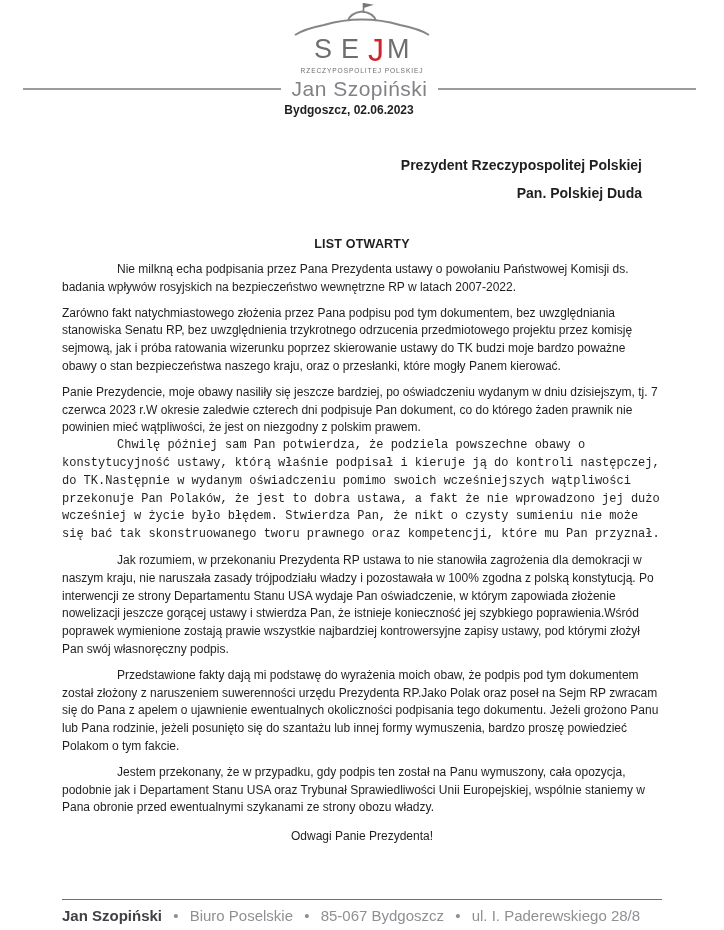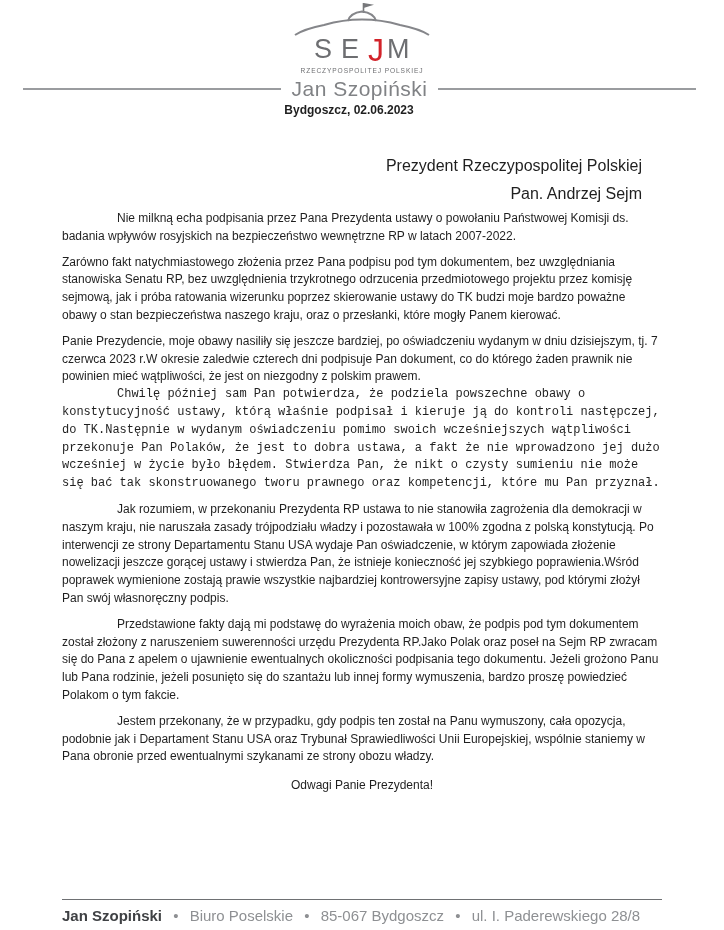--- a/index.html
+++ b/index.html
@@ -25,21 +25,21 @@
     padding:0 10px;
     font-size:21px;color:#808285;letter-spacing:.5px;
     white-space:nowrap;
   }
   
   .dateline{
     margin-top:1px;text-align:center;padding-right:26px;
     font-size:12px;font-weight:bold;
   }
   .addressee{margin-top:42px;text-align:right;padding-right:20px;}
-  .addressee div{font-size:16px;font-weight:normal;line-height:13px;}
+  .addressee div{font-size:14px;font-weight:bold;line-height:13px;}
   .addressee .line2{margin-top:15px;}
   
   .letter-title{
     margin-top:37px;text-align:center;
     font-size:12.5px;font-weight:bold;letter-spacing:.2px;
   }
   
   .body-text{margin-top:10px;}
   .body-text p{
     margin:8px 0 0 0;
@@ -95,23 +95,24 @@
     <div class="deputy-name">Jan Szopiński</div>
     <div class="name-rule"></div>
   </div>
 
   <div class="content">
 
     <div class="dateline">Bydgoszcz, 02.06.2023</div>
 
     <div class="addressee">
       <div class="line1">Prezydent Rzeczypospolitej Polskiej</div>
-      <div class="line2">Pan. Andrzej Sejm</div>
+      <div class="line2">Pan. Polskiej Duda</div>
     </div>
 
+    <div class="letter-title">LIST OTWARTY</div>
 
     <div class="body-text">
       <p class="indent">Nie milkną echa podpisania przez Pana Prezydenta ustawy o powołaniu Państwowej Komisji ds. badania wpływów rosyjskich na bezpieczeństwo wewnętrzne RP w latach 2007-2022.</p>
         <p>Zarówno fakt natychmiastowego złożenia przez Pana podpisu pod tym dokumentem, bez uwzględniania stanowiska Senatu RP, bez uwzględnienia trzykrotnego odrzucenia przedmiotowego projektu przez komisję sejmową, jak i próba ratowania wizerunku poprzez skierowanie ustawy do TK budzi moje bardzo poważne obawy o stan bezpieczeństwa naszego kraju, oraz o przesłanki, które mogły Panem kierować.</p>
         <p>Panie Prezydencie, moje obawy nasiliły się jeszcze bardziej, po oświadczeniu wydanym w  dniu dzisiejszym, tj. 7 czerwca 2023 r.W okresie zaledwie czterech dni podpisuje Pan dokument, co do którego żaden prawnik nie powinien mieć wątpliwości, że jest on niezgodny z polskim prawem.</p>
         <p class="indent no-gap">Chwilę później sam Pan potwierdza, że podziela powszechne obawy o konstytucyjność ustawy, którą właśnie podpisał i kieruje ją do kontroli następczej, do TK.Następnie w wydanym oświadczeniu  pomimo swoich wcześniejszych wątpliwości przekonuje Pan Polaków, że jest to dobra ustawa, a fakt że nie wprowadzono jej dużo wcześniej w życie było błędem. Stwierdza Pan, że nikt o czysty sumieniu nie może się bać tak skonstruowanego tworu prawnego oraz kompetencji, które mu Pan przyznał.</p>
         <p class="indent">Jak rozumiem, w przekonaniu Prezydenta RP ustawa to nie stanowiła zagrożenia dla demokracji w naszym kraju, nie naruszała zasady trójpodziału władzy i pozostawała w 100% zgodna z polską konstytucją. Po interwencji ze strony Departamentu Stanu USA wydaje Pan oświadczenie, w którym zapowiada złożenie nowelizacji jeszcze gorącej ustawy i stwierdza Pan, że istnieje konieczność jej szybkiego poprawienia.Wśród poprawek wymienione zostają prawie wszystkie najbardziej kontrowersyjne zapisy ustawy, pod którymi złożył Pan swój własnoręczny podpis.</p>
         <p class="indent">Przedstawione fakty dają mi podstawę do wyrażenia moich obaw, że podpis pod tym dokumentem został złożony z naruszeniem suwerenności urzędu Prezydenta RP.Jako Polak oraz poseł na Sejm RP zwracam się do Pana z apelem o ujawnienie ewentualnych okoliczności podpisania tego dokumentu. Jeżeli grożono Panu lub Pana rodzinie, jeżeli posunięto się do szantażu lub innej formy wymuszenia, bardzo proszę powiedzieć Polakom o tym fakcie.</p>
         <p class="indent">Jestem przekonany, że w przypadku, gdy podpis ten został na Panu wymuszony, cała opozycja, podobnie jak i Departament Stanu USA oraz Trybunał Sprawiedliwości Unii Europejskiej, wspólnie staniemy w Pana obronie przed ewentualnymi szykanami ze strony obozu władzy.</p>
     </div>

